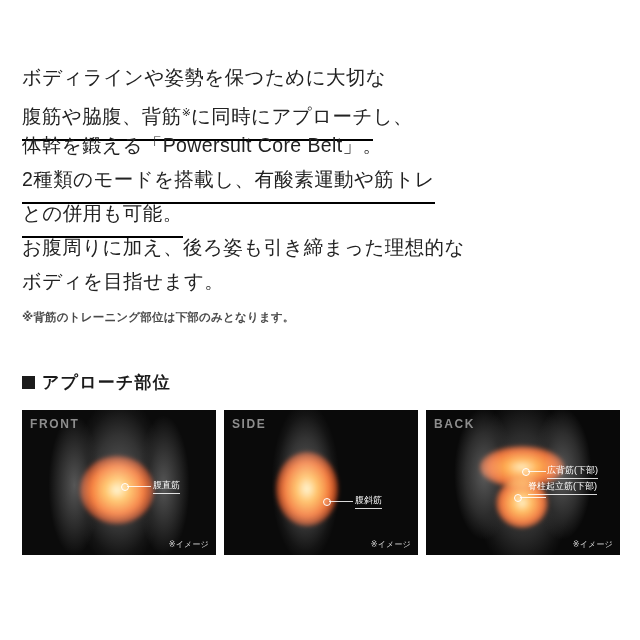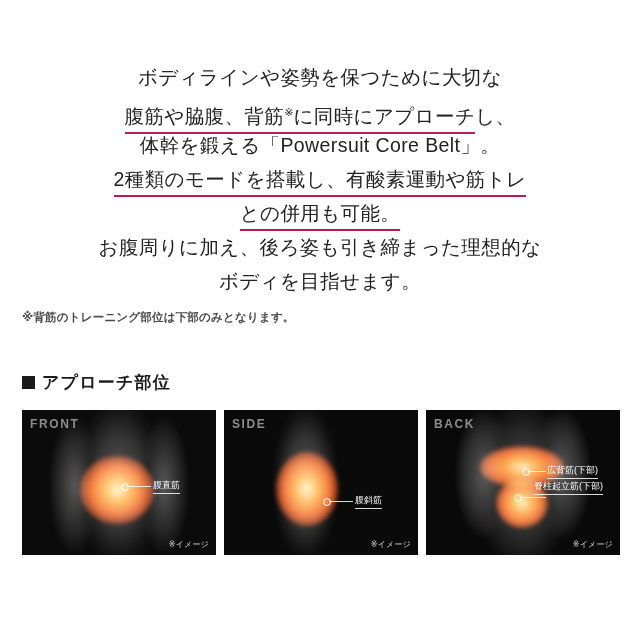--- a/index.html
+++ b/index.html
@@ -26,25 +26,24 @@
   
   .copy {
     font-size: 19.5px;
     line-height: 34px;
     letter-spacing: 0.4px;
     color: #222222;
   }
   .copy .line {
     white-space: nowrap;
     height: 34px;
-    text-align: center;
   }
   .u-red {
-    border-bottom: 2px solid #be185d;
-    padding-bottom: 5px;
+    border-bottom: 2px solid #000000;
+    padding-bottom: 12px;
   }
   .sup {
     font-size: 11px;
     vertical-align: super;
     letter-spacing: 0;
   }
   .note {
     margin-top: 12px;
     font-size: 11.5px;
     color: #4a4a4a;
@@ -244,19 +243,19 @@
       <div class="glow g-back-1"></div>
       <div class="glow g-back-2"></div>
       <div class="corner-label">BACK</div>
 
       <div class="dot" style="left:96px; top:58px;"></div>
       <div class="lead" style="left:102px; top:61px; width:18px;"></div>
       <div class="tag" style="left:121px; top:54px;">広背筋(下部)</div>
 
       <div class="dot" style="left:88px; top:84px;"></div>
       <div class="lead" style="left:94px; top:87px; width:26px;"></div>
-      <div class="tag" style="left:108px; top:70px;">脊柱起立筋(下部)</div>
+      <div class="tag" style="left:102px; top:70px;">脊柱起立筋(下部)</div>
 
       <div class="img-note">※イメージ</div>
     </div>
 
   </div>
 </div>
 
 </body></html>

